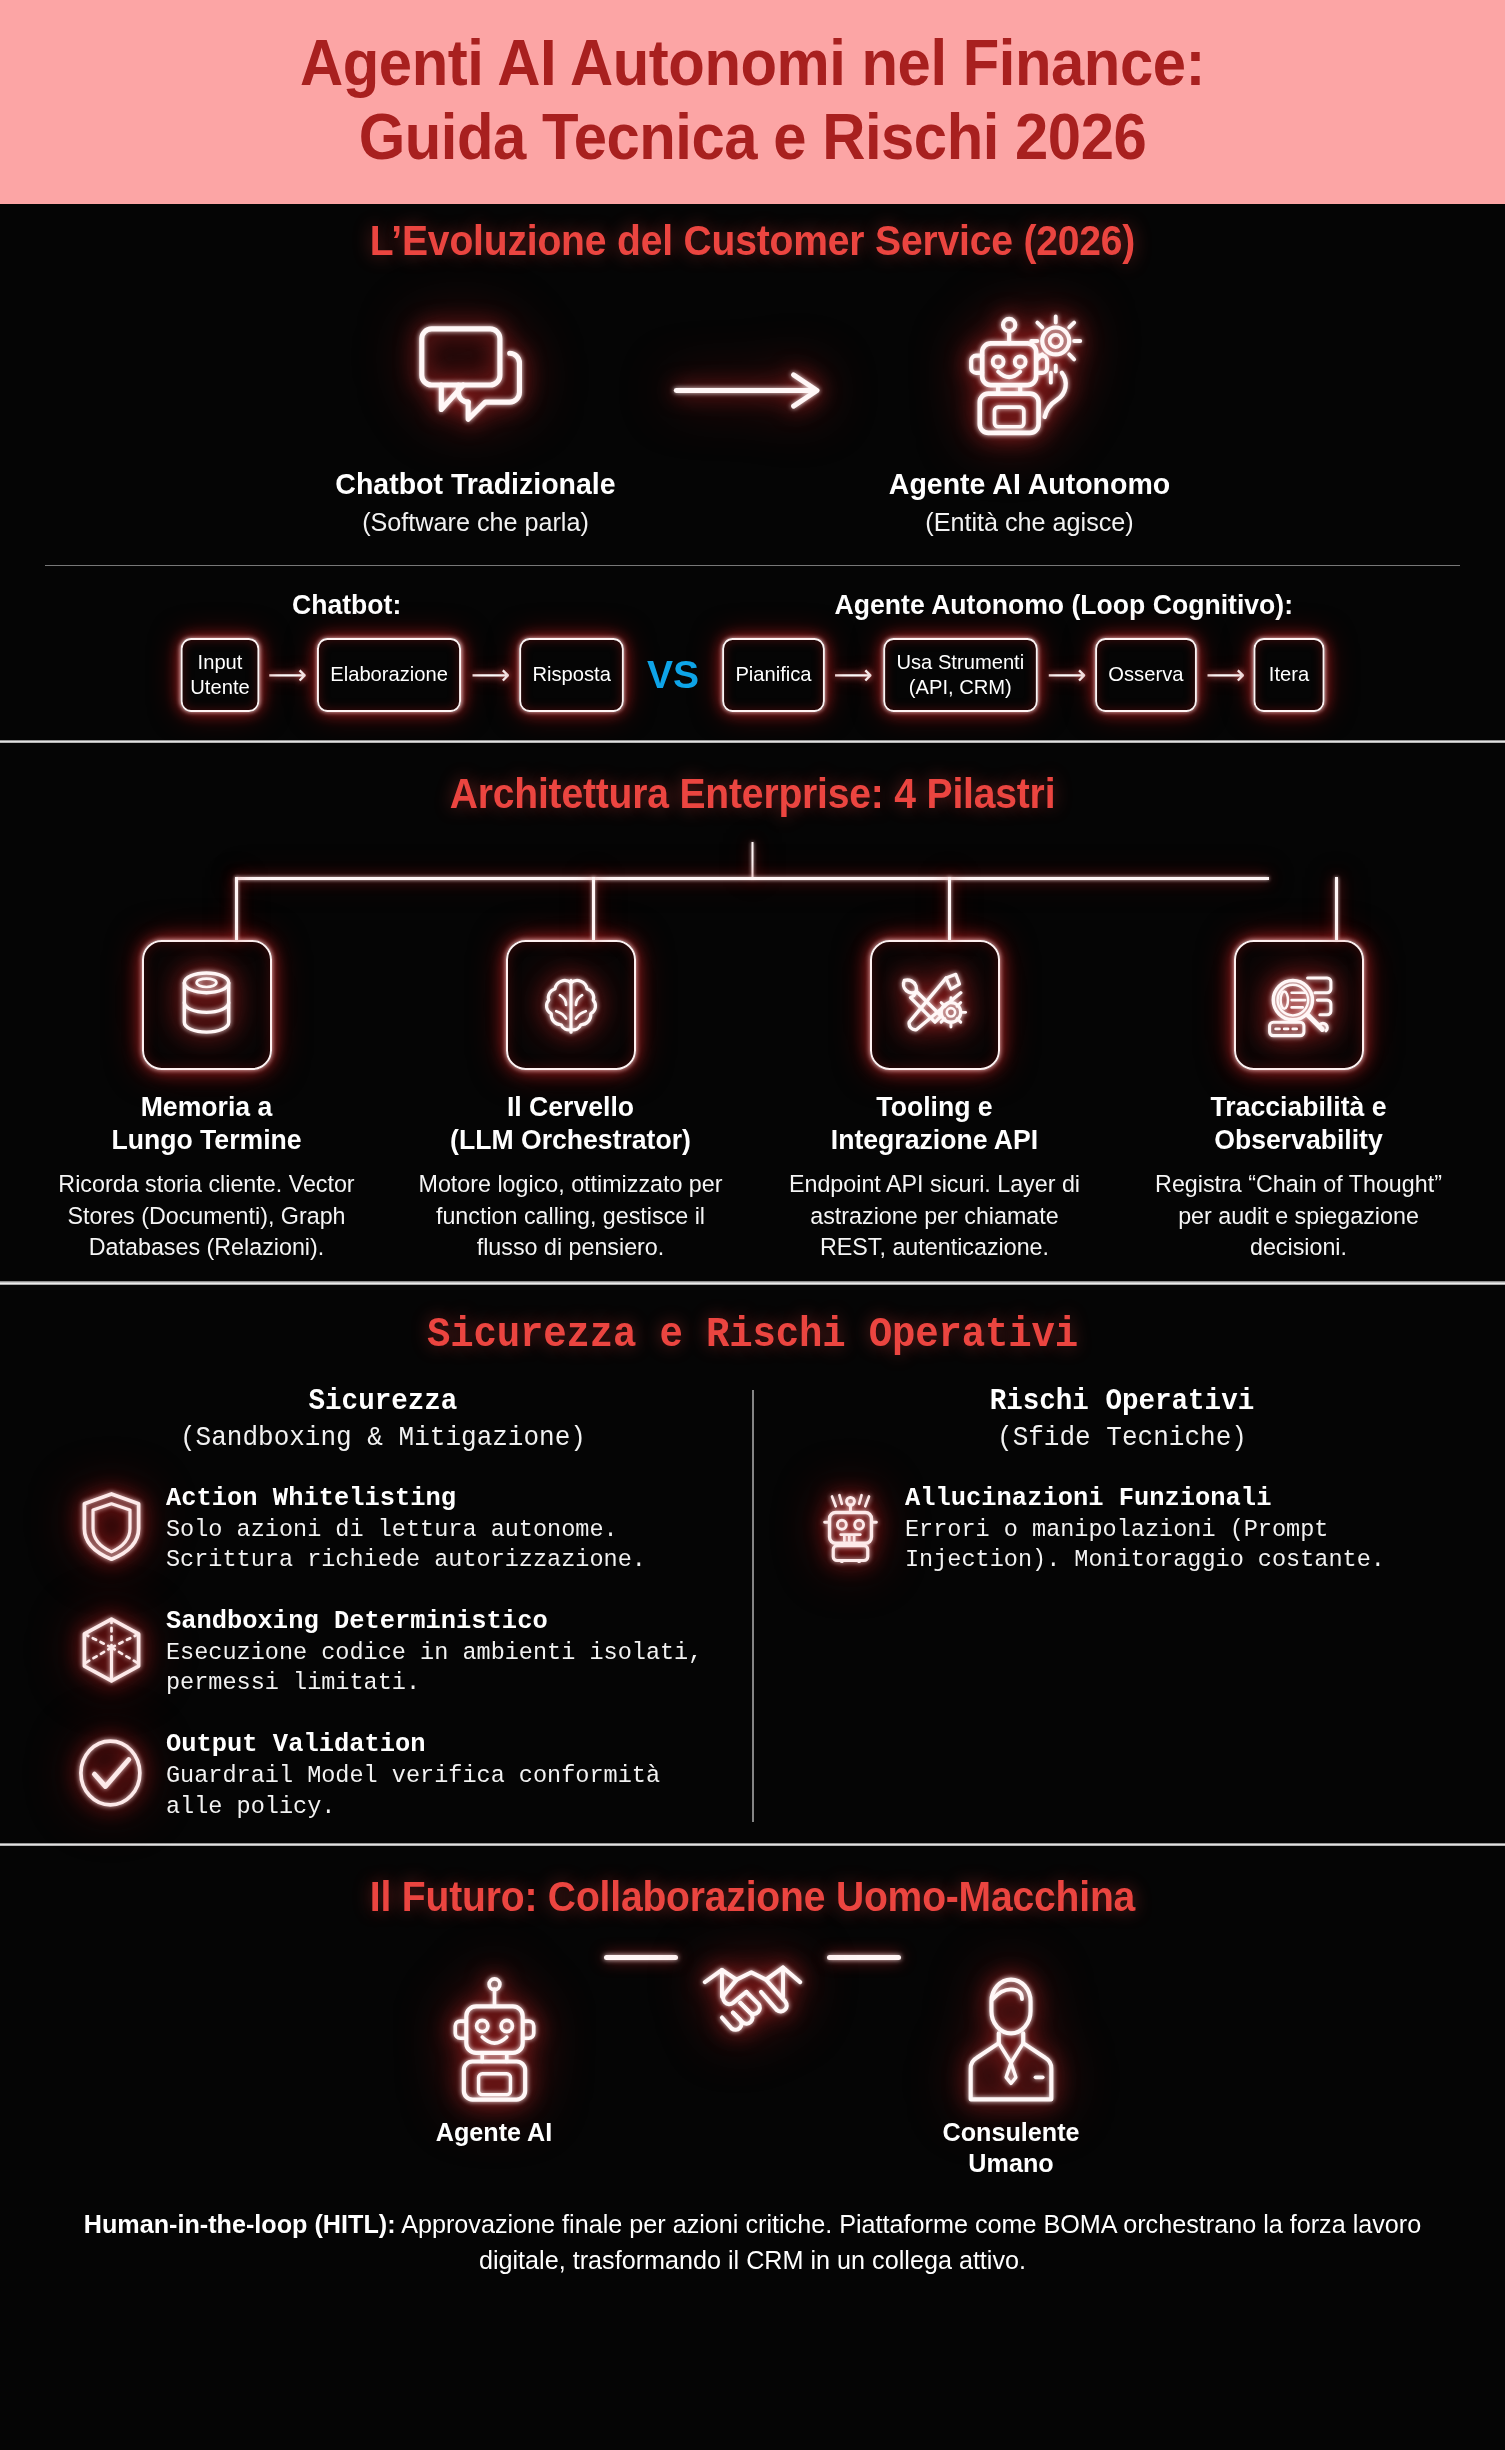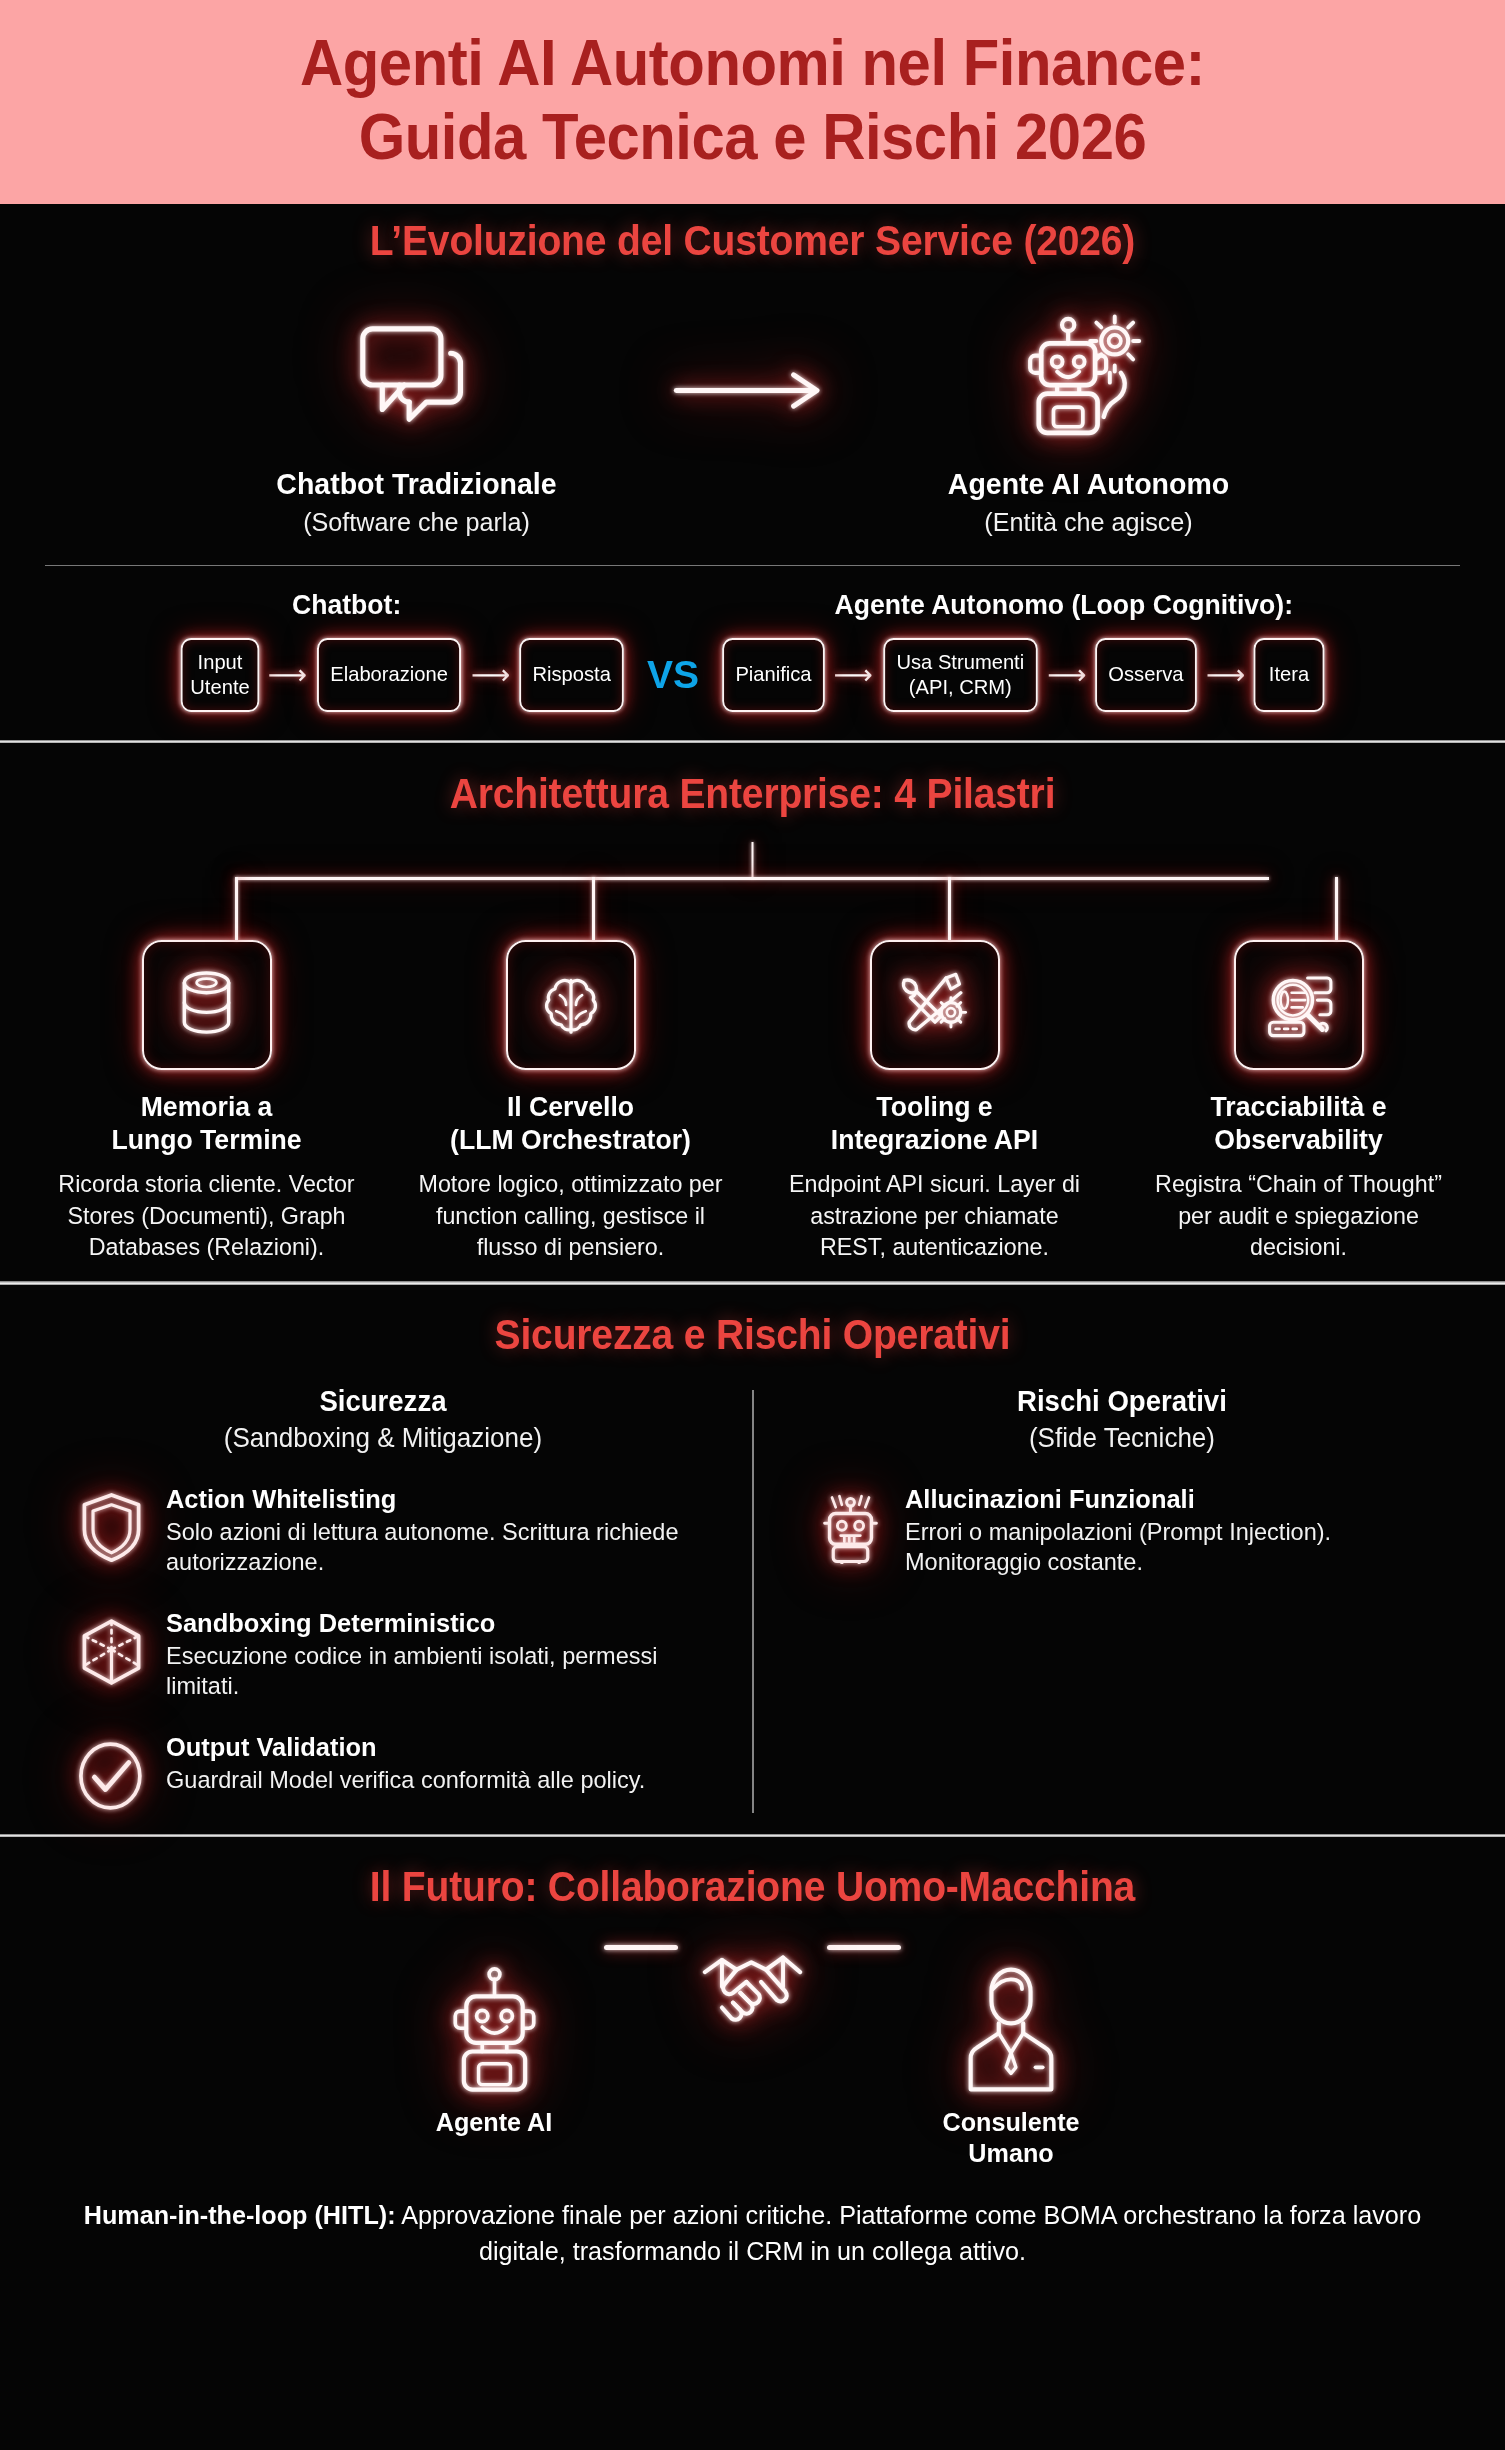--- a/index.html
+++ b/index.html
@@ -73,21 +73,20 @@
     stroke: #fdeaea; fill: none;
     stroke-linecap: round; stroke-linejoin: round;
   }
 
   
   .sec1 { padding-top: 13px; padding-bottom: 0; }
   .evo-row {
     display: flex;
     align-items: center;
     justify-content: center;
-    gap: 59px;
     margin-top: 38px;
   }
   .evo-card { width: 343px; text-align: center; }
   .evo-icon { height: 147px; display: flex; align-items: center; justify-content: center; }
   .evo-name {
     margin-top: 16.7px;
     font-size: 30px;
     font-weight: 700;
     color: #fff;
     transform: scaleX(0.95);
@@ -205,21 +204,21 @@
   .pillar-desc {
     margin-top: 12.7px;
     color: #f5f5f5;
     font-size: 24.5px;
     line-height: 1.27;
     transform: scaleX(0.95);
     padding: 0 7.8px;
   }
 
   
-  .sec3 { padding-top: 26.5px; padding-bottom: 20.6px; }
+  .sec3 { padding-top: 26.5px; padding-bottom: 20.6px; font-family: Liberation Mono, monospace; }
   .sec3-cols {
     display: flex;
     margin-top: 25.5px;
     position: relative;
   }
   .vdivider {
     width: 2px;
     background: linear-gradient(to right, #545454, #b5b5b5, #545454);
     margin: 4.9px 20.6px 0 20.6px;
     align-self: stretch;

